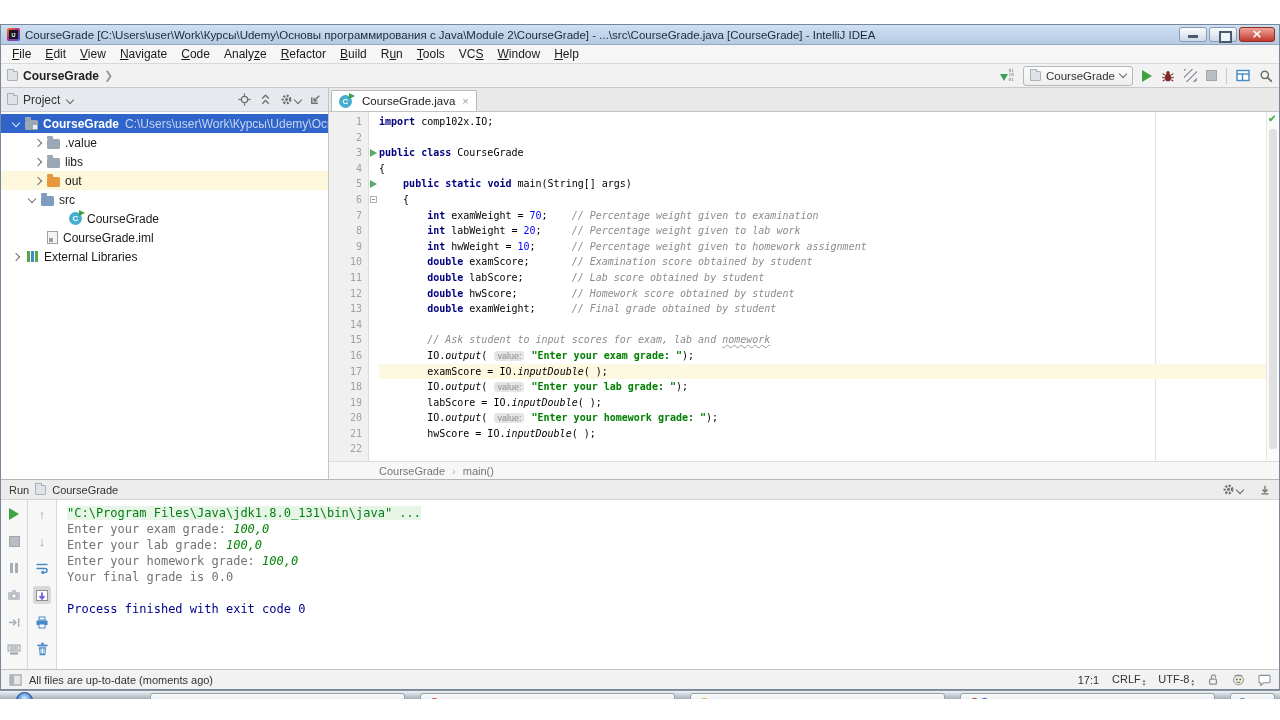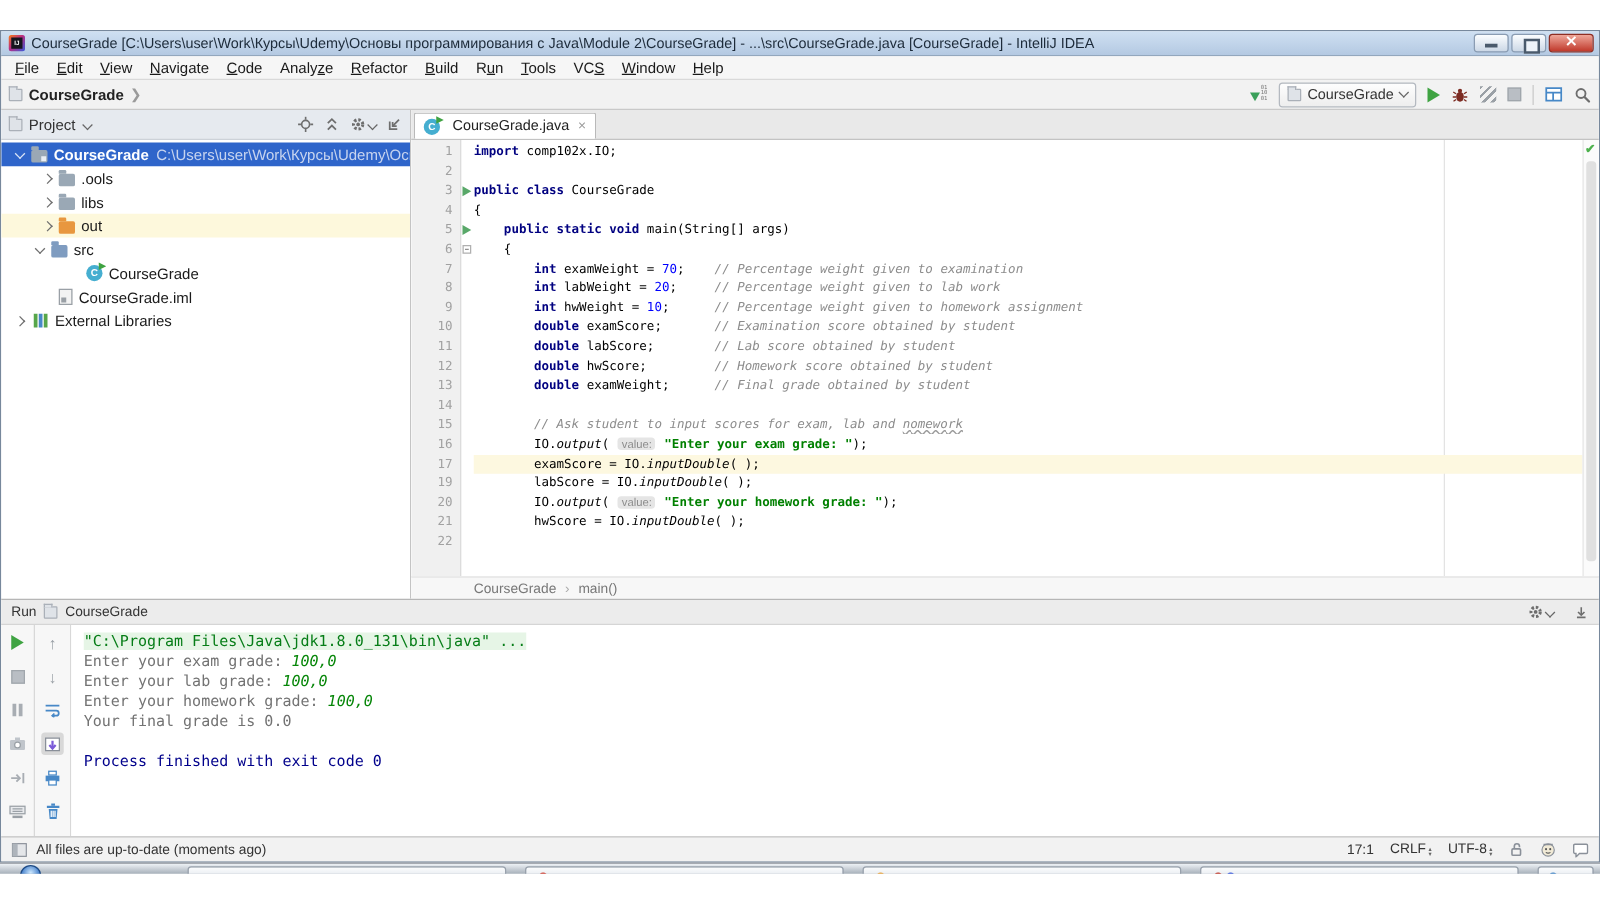--- a/index.html
+++ b/index.html
@@ -301,21 +301,21 @@
       <div class="tree" id="project-tree">
           <div class="tree-row sel" style="padding-left: 8px;">
             <span class="expander open"></span>
             <span class="ticon folder-project"></span>
             <span class="tlabel b">CourseGrade</span>
             <span class="tpath">C:\Users\user\Work\Курсы\Udemy\Осно</span>
           </div>
           <div class="tree-row" style="padding-left: 30px;">
             <span class="expander closed"></span>
             <span class="ticon folder"></span>
-            <span class="tlabel">.ools</span>
+            <span class="tlabel">.value</span>
           </div>
           <div class="tree-row" style="padding-left: 30px;">
             <span class="expander closed"></span>
             <span class="ticon folder"></span>
             <span class="tlabel">libs</span>
           </div>
           <div class="tree-row hl" style="padding-left: 30px;">
             <span class="expander closed"></span>
             <span class="ticon folder-excluded"></span>
             <span class="tlabel">out</span>
@@ -438,20 +438,25 @@
             </div>
             <div class="code-line">
               <span class="ln">16</span>
               <span class="fold"></span>
               <span class="src"><span class="tk-p">        IO.</span><span class="tk-m">output</span><span class="tk-p">( </span><span class="tk-i">value:</span><span class="tk-p"> </span><span class="tk-s">"Enter your exam grade: "</span><span class="tk-p">);</span></span>
             </div>
             <div class="code-line">
               <span class="ln">17</span>
               <span class="fold"></span>
               <span class="src caret-line"><span class="tk-p">        examScore = IO.</span><span class="tk-m">inputDouble</span><span class="tk-p">( );</span></span>
+            </div>
+            <div class="code-line">
+              <span class="ln">18</span>
+              <span class="fold"></span>
+              <span class="src"><span class="tk-p">        IO.</span><span class="tk-m">output</span><span class="tk-p">( </span><span class="tk-i">value:</span><span class="tk-p"> </span><span class="tk-s">"Enter your lab grade: "</span><span class="tk-p">);</span></span>
             </div>
             <div class="code-line">
               <span class="ln">19</span>
               <span class="fold"></span>
               <span class="src"><span class="tk-p">        labScore = IO.</span><span class="tk-m">inputDouble</span><span class="tk-p">( );</span></span>
             </div>
             <div class="code-line">
               <span class="ln">20</span>
               <span class="fold"></span>
               <span class="src"><span class="tk-p">        IO.</span><span class="tk-m">output</span><span class="tk-p">( </span><span class="tk-i">value:</span><span class="tk-p"> </span><span class="tk-s">"Enter your homework grade: "</span><span class="tk-p">);</span></span>

